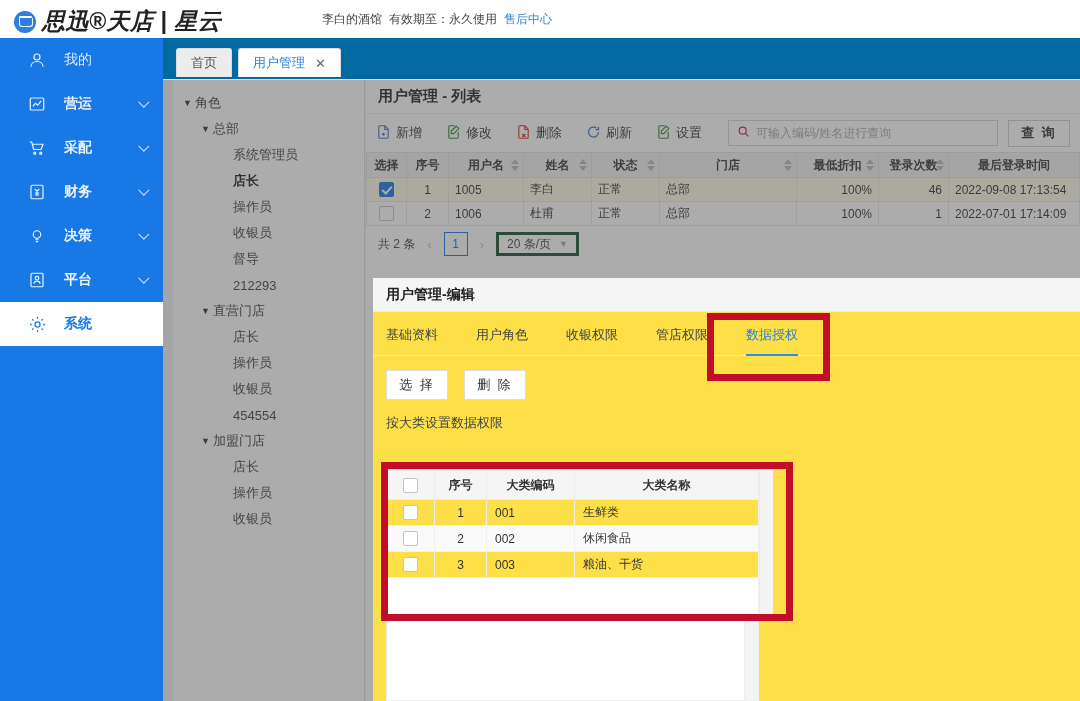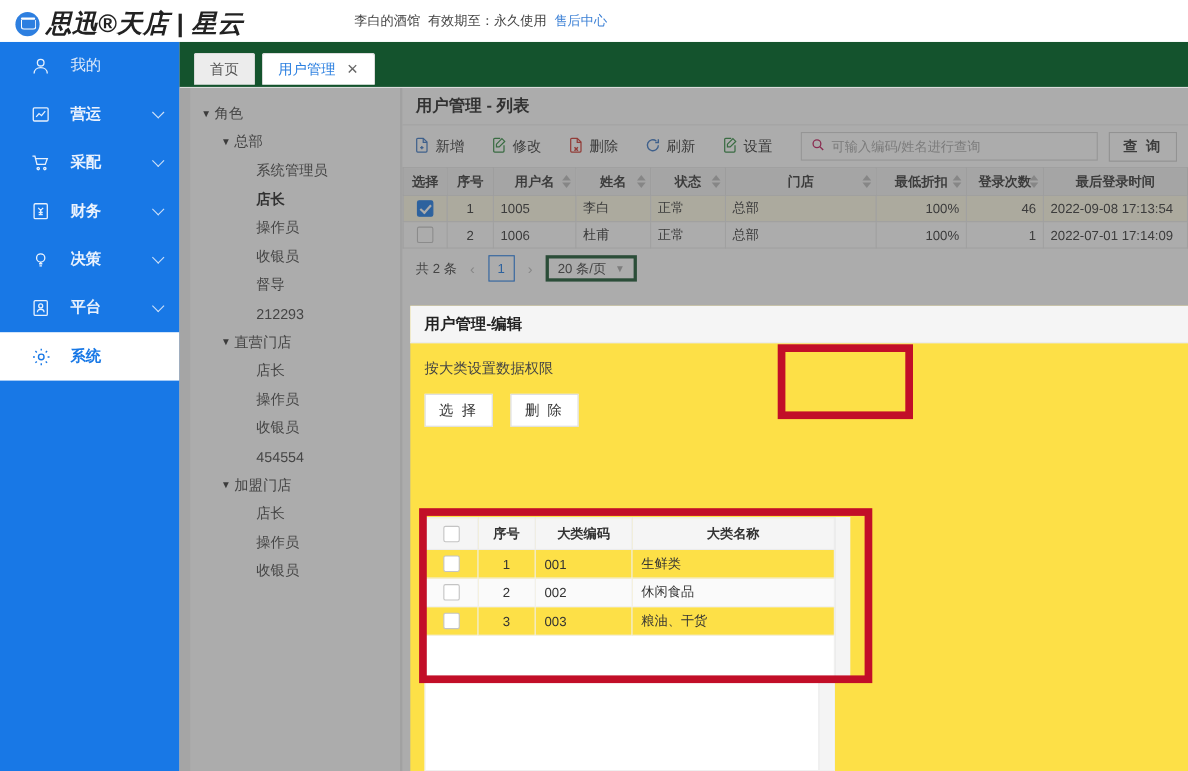--- a/index.html
+++ b/index.html
@@ -30,21 +30,21 @@
   .nav-item:first-child .ni-label{font-weight:normal;color:#dce9fa;}
   .nav-item .ni-arrow{position:absolute;right:18px;top:50%;transform:translateY(-50%);width:8px;height:8px;
      border-right:1.6px solid #cfe1f8;border-bottom:1.6px solid #cfe1f8;transform-origin:center;
      margin-top:-3px;rotate:45deg;}
   .nav-item.active{background:#fff;}
   .nav-item.active .ni-ico{color:#1878e6;}
   .nav-item.active .ni-label{color:#1878e6;}
 
   
   #pagebody{position:absolute;left:163px;top:38px;width:917px;height:663px;background:#f2f2f2;z-index:10;}
-  #tabsbar{position:absolute;left:0;top:0;width:917px;height:42px;background:#14532d;border-bottom:1px solid #dcdcdc;}
+  #tabsbar{position:absolute;left:0;top:0;width:917px;height:42px;background:#0369a1;border-bottom:1px solid #dcdcdc;}
   .ptab{position:absolute;top:10px;height:29px;display:flex;align-items:center;padding:0 14px;
         font-size:13px;border:1px solid #dcdcdc;border-bottom:none;border-radius:3px 3px 0 0;background:#ececec;color:#555;cursor:pointer;}
   .ptab.sel{background:#fff;color:#2b7fe0;}
   .ptab .tclose{margin-left:10px;color:#666;font-size:13px;cursor:pointer;}
 
   
   #treepanel{position:absolute;left:10px;top:42px;width:192px;height:621px;background:#fff;border-right:1px solid #e0e0e0;}
   .trow{display:flex;align-items:center;height:26px;font-size:13px;color:#444;white-space:nowrap;cursor:pointer;}
   .tcaret{width:12px;flex:none;color:#333;font-size:9px;line-height:1;}
   .tlabel{white-space:nowrap;}
@@ -417,27 +417,34 @@
       </span>
     </div>
   </div>
 </div>
 
 <div id="overlay"></div>
 
 <div id="editpanel">
   <div id="editTitle">用户管理-编辑</div>
 
-
-  <div id="sectLabel">按大类设置数据权限</div>
+  <div id="etabs">
+    <div class="etab">基础资料</div>
+    <div class="etab">用户角色</div>
+    <div class="etab">收银权限</div>
+    <div class="etab">管店权限</div>
+    <div class="etab sel">数据授权</div>
+  </div>
 
   <div id="ebtns">
     <div class="ebtn">选 择</div>
     <div class="ebtn">删 除</div>
   </div>
+
+  <div id="sectLabel">按大类设置数据权限</div>
 
   <div id="cattable">
     <table class="ct">
       <colgroup>
           <col style="width:48px">
           <col style="width:52px">
           <col style="width:88px">
           <col>
         </colgroup>
       <thead>

